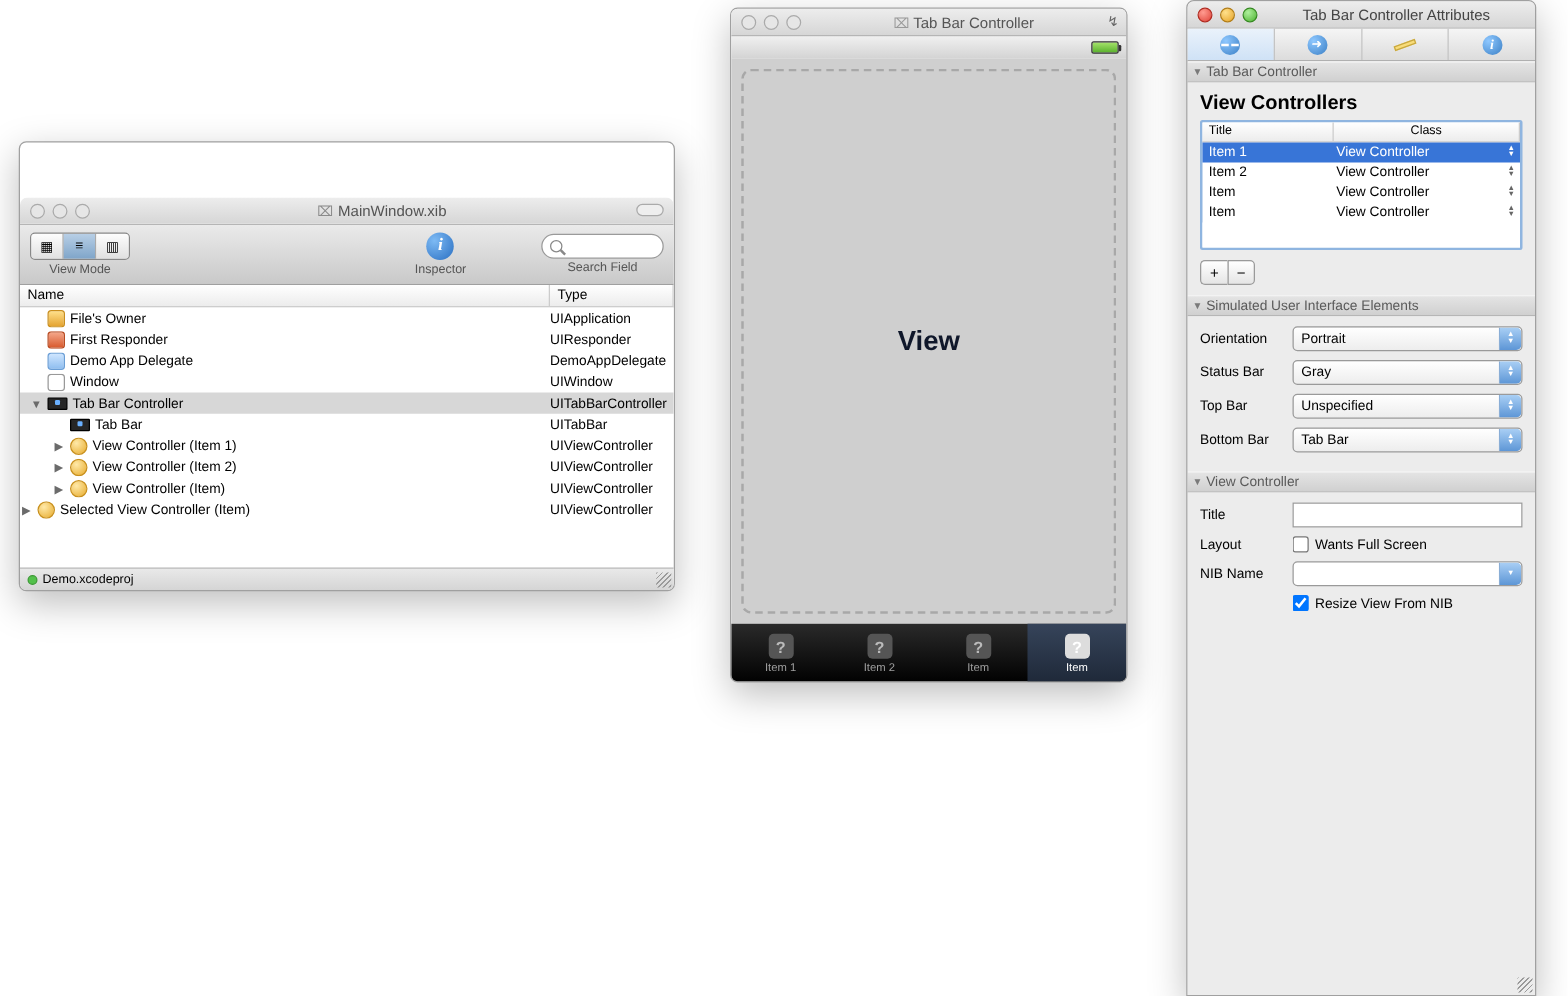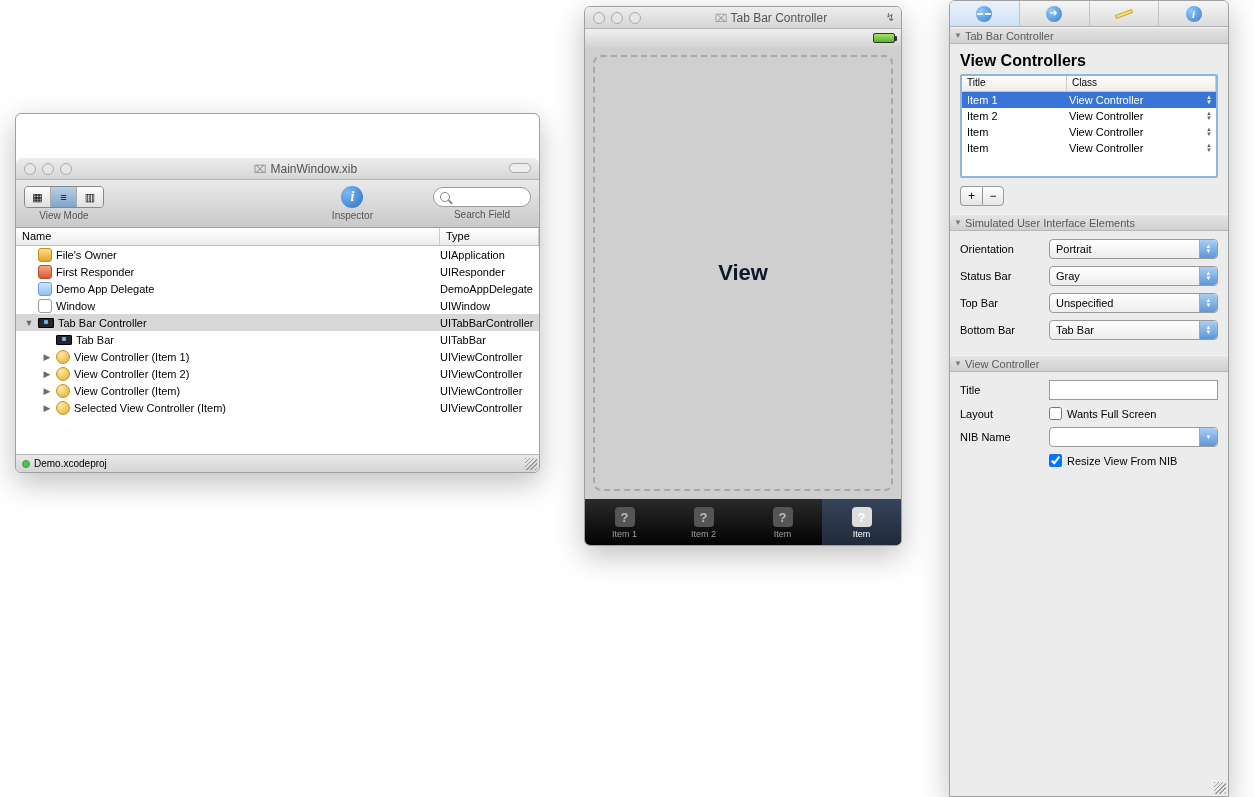--- a/index.html
+++ b/index.html
@@ -112,33 +112,33 @@
   .tic.info{background:radial-gradient(circle at 30% 30%,#8fc8ff,#3a7fc5);border-radius:50%;color:#fff;font-style:italic;font-family:Georgia,serif;font-size:11px;font-weight:bold;display:flex;align-items:center;justify-content:center;}
 
   .section-head{height:17px;background:linear-gradient(#e4e4e4,#d0d0d0);border-top:1px solid #f3f3f3;border-bottom:1px solid #b6b6b6;font-size:11px;color:#5a5a5a;padding-left:4px;display:flex;align-items:center;gap:3px;}
   .tri{font-size:8px;color:#7a7a7a;}
   .section-body{background:#ececec;padding:8px 10px;font-size:11px;}
 
   .vc-label{font-weight:bold;margin-bottom:4px;font-size:16px;}
   .vc-table{border:2px solid #8fb5e0;border-radius:2px;background:#fff;}
   .vc-head{display:flex;height:16px;background:linear-gradient(#fff,#ececec);border-bottom:1px solid #c8c8c8;font-size:10px;}
   .vc-head div{padding:1px 5px;border-right:1px solid #ccc;}
-  .vc-col1{width:105px;} .vc-col2{flex:1;}
+  .vc-col1{width:105px;} .vc-col2{flex:1;text-align:center;}
   .vc-row{display:flex;height:16px;font-size:11px;align-items:center;}
   .vc-row .c1{width:105px;padding-left:5px;} .vc-row .c2{flex:1;padding-left:2px;display:flex;align-items:center;justify-content:space-between;padding-right:4px;}
   .vc-row.sel{background:#3875d7;color:#fff;}
   .stepper{display:flex;flex-direction:column;font-size:6px;color:#666;line-height:5px;}
   .vc-row.sel .stepper{color:#fff;}
   .vc-spacer{height:20px;background:#fff;}
   .pm-btns{margin-top:8px;display:flex;}
   .pm-btns button{width:22px;height:20px;border:1px solid #9a9a9a;background:linear-gradient(#fff,#e5e5e5);font-size:12px;}
   .pm-btns button:first-child{border-radius:4px 0 0 4px;border-right:none;}
   .pm-btns button:last-child{border-radius:0 4px 4px 0;}
 
-  .form-row{display:flex;align-items:center;margin-bottom:7px;gap:15px;}
+  .form-row{display:flex;align-items:center;margin-bottom:7px;gap:0;}
   .form-row label{width:74px;font-size:11px;}
   .aqua-select{flex:1;height:20px;border:1px solid #9a9a9a;border-radius:4px;background:linear-gradient(#fff,#ededed);display:flex;align-items:center;padding:0 6px;font-size:11px;position:relative;}
   .aqua-select .cap{position:absolute;right:0;top:0;bottom:0;width:18px;background:linear-gradient(#a9cff5,#5d96d6);border-left:1px solid #8aaed6;border-radius:0 4px 4px 0;display:flex;flex-direction:column;align-items:center;justify-content:center;color:#fff;font-size:6px;line-height:5px;}
   .text-input{flex:1;height:20px;border:1px solid #9a9a9a;background:#fff;border-radius:0;padding:0 4px;font-size:11px;}
   .chk{display:flex;align-items:center;gap:5px;font-size:11px;}
   .chk input{width:13px;height:13px;}
 
   .filler{flex:1;background:#ececec;position:relative;}
   .filler .resize-grip{right:2px;bottom:2px;}
 </style>
@@ -247,21 +247,21 @@
       </div>
       <div class="row">
         <div class="cell-name" style="padding-left: 26px;">
           <span class="disclosure right"></span>
           <span class="ico circle"></span>
           <span>View Controller (Item)</span>
         </div>
         <div class="cell-type">UIViewController</div>
       </div>
       <div class="row">
-        <div class="cell-name" style="padding-left: 26px;">
+        <div class="cell-name" style="">
           <span class="disclosure right"></span>
           <span class="ico circle"></span>
           <span>Selected View Controller (Item)</span>
         </div>
         <div class="cell-type">UIViewController</div>
       </div>
     </div>
   <div class="mw-status">
     <span class="green-dot"></span>
     <span>Demo.xcodeproj</span>
@@ -301,20 +301,28 @@
         <div>Item</div>
       </div>
       <div class="tab active">
         <div class="q light">?</div>
         <div>Item</div>
       </div>
     </div>
 </div>
 
 <div class="inspector">
+  <div class="ins-title">
+    <div class="traffic colored">
+        <span></span>
+        <span></span>
+        <span></span>
+      </div>
+    <div class="t">Tab Bar Controller Attributes</div>
+  </div>
   <div class="ins-tabs">
     <div class="active">
         <span class="tic slider"></span>
       </div>
     <div>
         <span class="tic arrow"></span>
       </div>
     <div>
         <span class="tic ruler"></span>
       </div>

